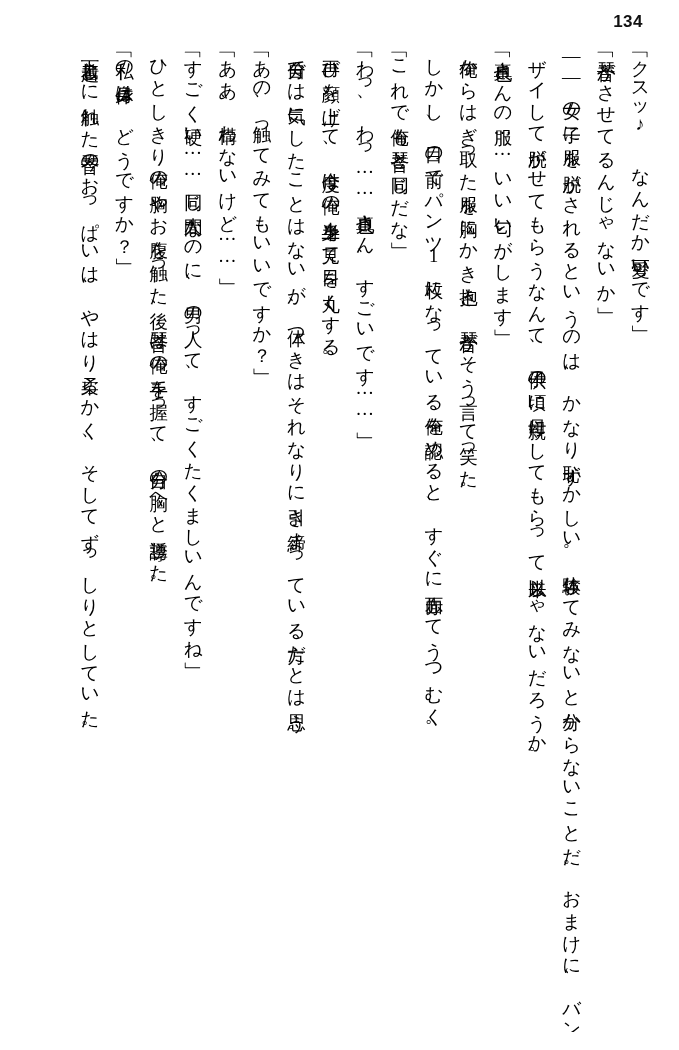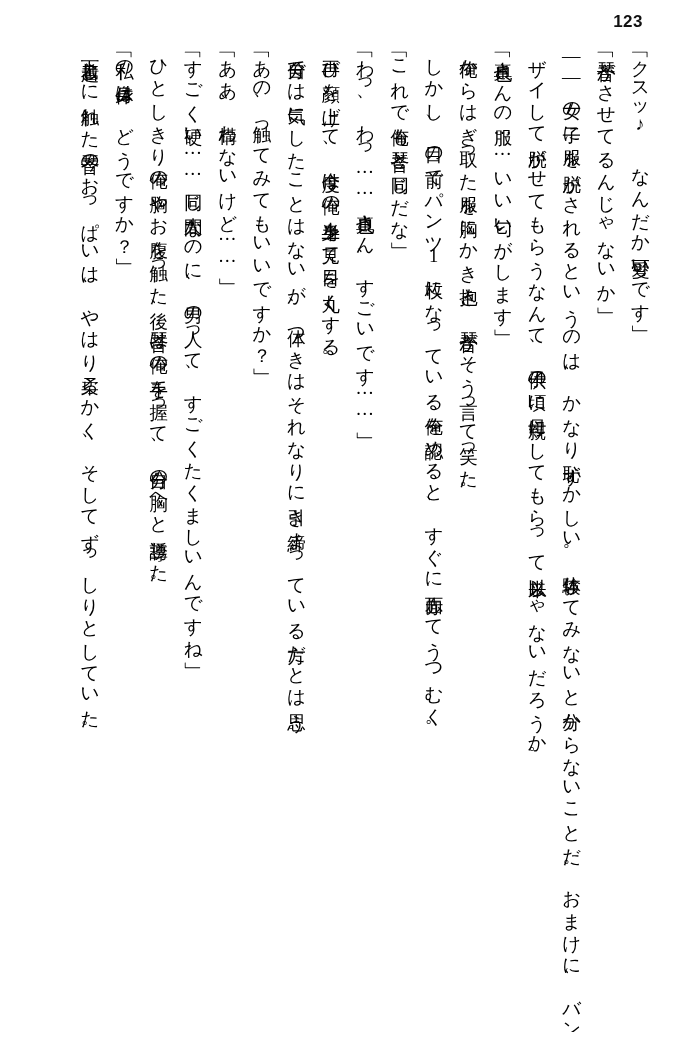--- a/index.html
+++ b/index.html
@@ -65,20 +65,20 @@
     padding: 0;
     text-indent: 0;
   }
 </style>
 </head>
 <body>
 
 <div class="page">
 
   <div class="page-header">
-    <div class="page-number">123</div>
+    <div class="page-number">134</div>
   </div>
 
   <div class="body-area">
     <div class="vtext" id="vtext"><p>「クスッ♪　なんだか可愛いです」</p><p>「琴音がさせてるんじゃないか」</p><p>――女の子に服を脱がされるというのは、かなり恥ずかしい。体験してみないと分からないことだ。おまけに、バンザイして脱がせてもらうなんて、子供の頃に母親にしてもらって以来じゃないだろうか。</p><p>「真也さんの服……いい匂いがします」</p><p>俺からはぎ取った服を胸にかき抱き、琴音がそう言って笑った。</p><p>しかし、目の前でパンツ1枚になっている俺を認めると、すぐに赤面してうつむく。</p><p>「これで俺も琴音と同じだな」</p><p>「わっ、わっ……真也さん、すごいです……」</p><p>再び顔を上げて、今度は俺の上半身を見て目を丸くする。</p><p>自分では気にしたことはないが、体つきはそれなりに引き締まっている方だとは思う。</p><p>「あの、触ってみてもいいですか？」</p><p>「ああ、構わないけど……」</p><p>「すごく硬い……同じ人間なのに、男の人って、すごくたくましいんですね」</p><p>ひとしきり俺の胸やお腹を触った後、琴音は俺の手を握って、自分の胸へと誘導した。</p><p>「私の身体は、どうですか？」</p><p>下着越しに触れた琴音のおっぱいは、やはり柔らかく、そしてずっしりとしていた。</p></div>
   </div>
 
 </div>
 
 </body></html>

